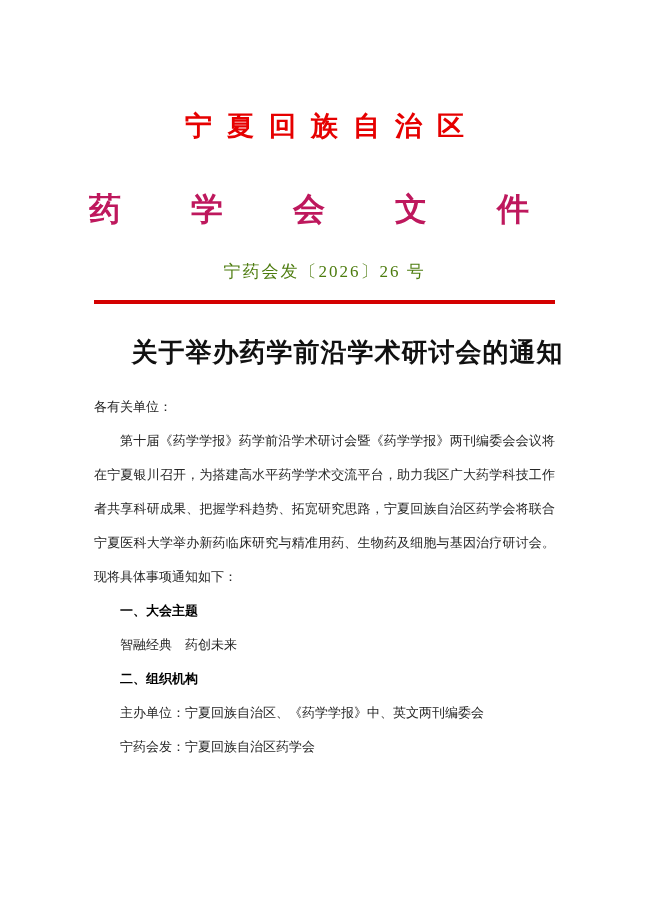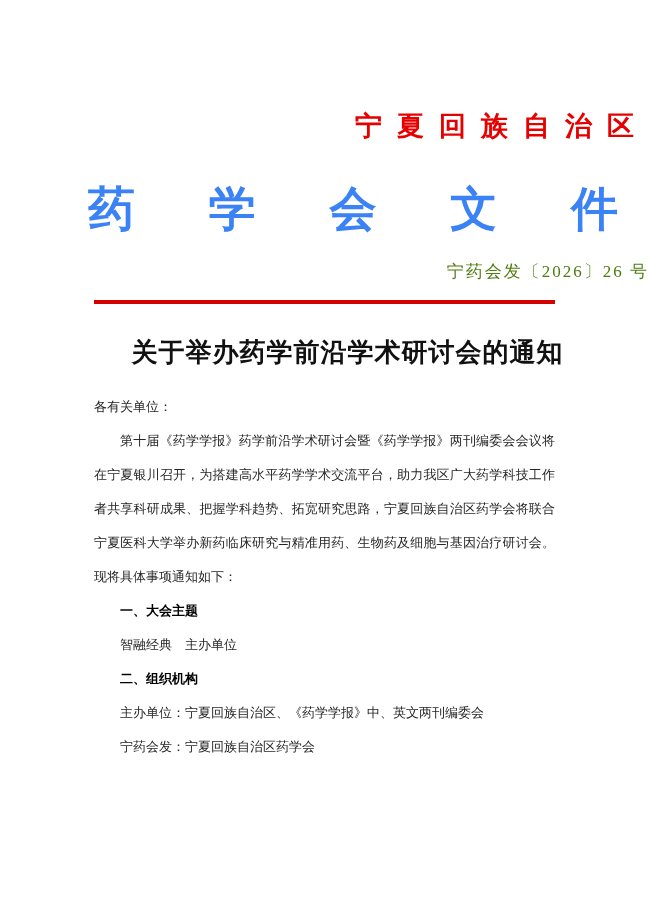--- a/index.html
+++ b/index.html
@@ -9,37 +9,37 @@
     font-family: "Liberation Serif", "DejaVu Serif", serif;
   }
   .page {
     position: relative;
     width: 649px;
     height: 919px;
     background: #ffffff;
     overflow: hidden;
   }
   
-  .letterhead { text-align: right; margin-top: 48px; }
+  .letterhead { text-align: center; margin-top: 48px; }
   .region-line {
     margin-top: 112px;
     line-height: 28px;
     font-size: 27px;
     font-weight: bold;
     color: #e60000;
     letter-spacing: 15px;
     padding-left: 15px; 
     white-space: nowrap;
   }
   .doc-type-line {
     margin-top: 45px;
     line-height: 48px;
-    font-size: 47px;
+    font-size: 32px;
     font-weight: bold;
-    color: #3b82f6;
+    color: #be185d;
     letter-spacing: 31px;
     white-space: nowrap;
   }
   .doc-number {
     margin-top: 30px;
     line-height: 18px;
     font-size: 17px;
     color: #4d7c0f;
     letter-spacing: 2px;
     white-space: nowrap;
@@ -93,21 +93,21 @@
 
   <h1 class="notice-title">关于举办药学前沿学术研讨会的通知</h1>
 
   <div class="content">
     <p>各有关单位：</p>
 
     <p class="indent">第十届《药学学报》药学前沿学术研讨会暨《药学学报》两刊编委会会议将在宁夏银川召开，为搭建高水平药学学术交流平台，助力我区广大药学科技工作者共享科研成果、把握学科趋势、拓宽研究思路，宁夏回族自治区药学会将联合宁夏医科大学举办新药临床研究与精准用药、生物药及细胞与基因治疗研讨会。现将具体事项通知如下：</p>
 
     <p class="section-heading">一、大会主题</p>
 
-    <p class="indent">智融经典　主办单位</p>
+    <p class="indent">智融经典　药创未来</p>
 
     <p class="section-heading">二、组织机构</p>
 
     <p class="indent">主办单位：宁夏回族自治区、《药学学报》中、英文两刊编委会</p>
 
     <p class="indent">宁药会发：宁夏回族自治区药学会</p>
   </div>
 
 </div>
 

